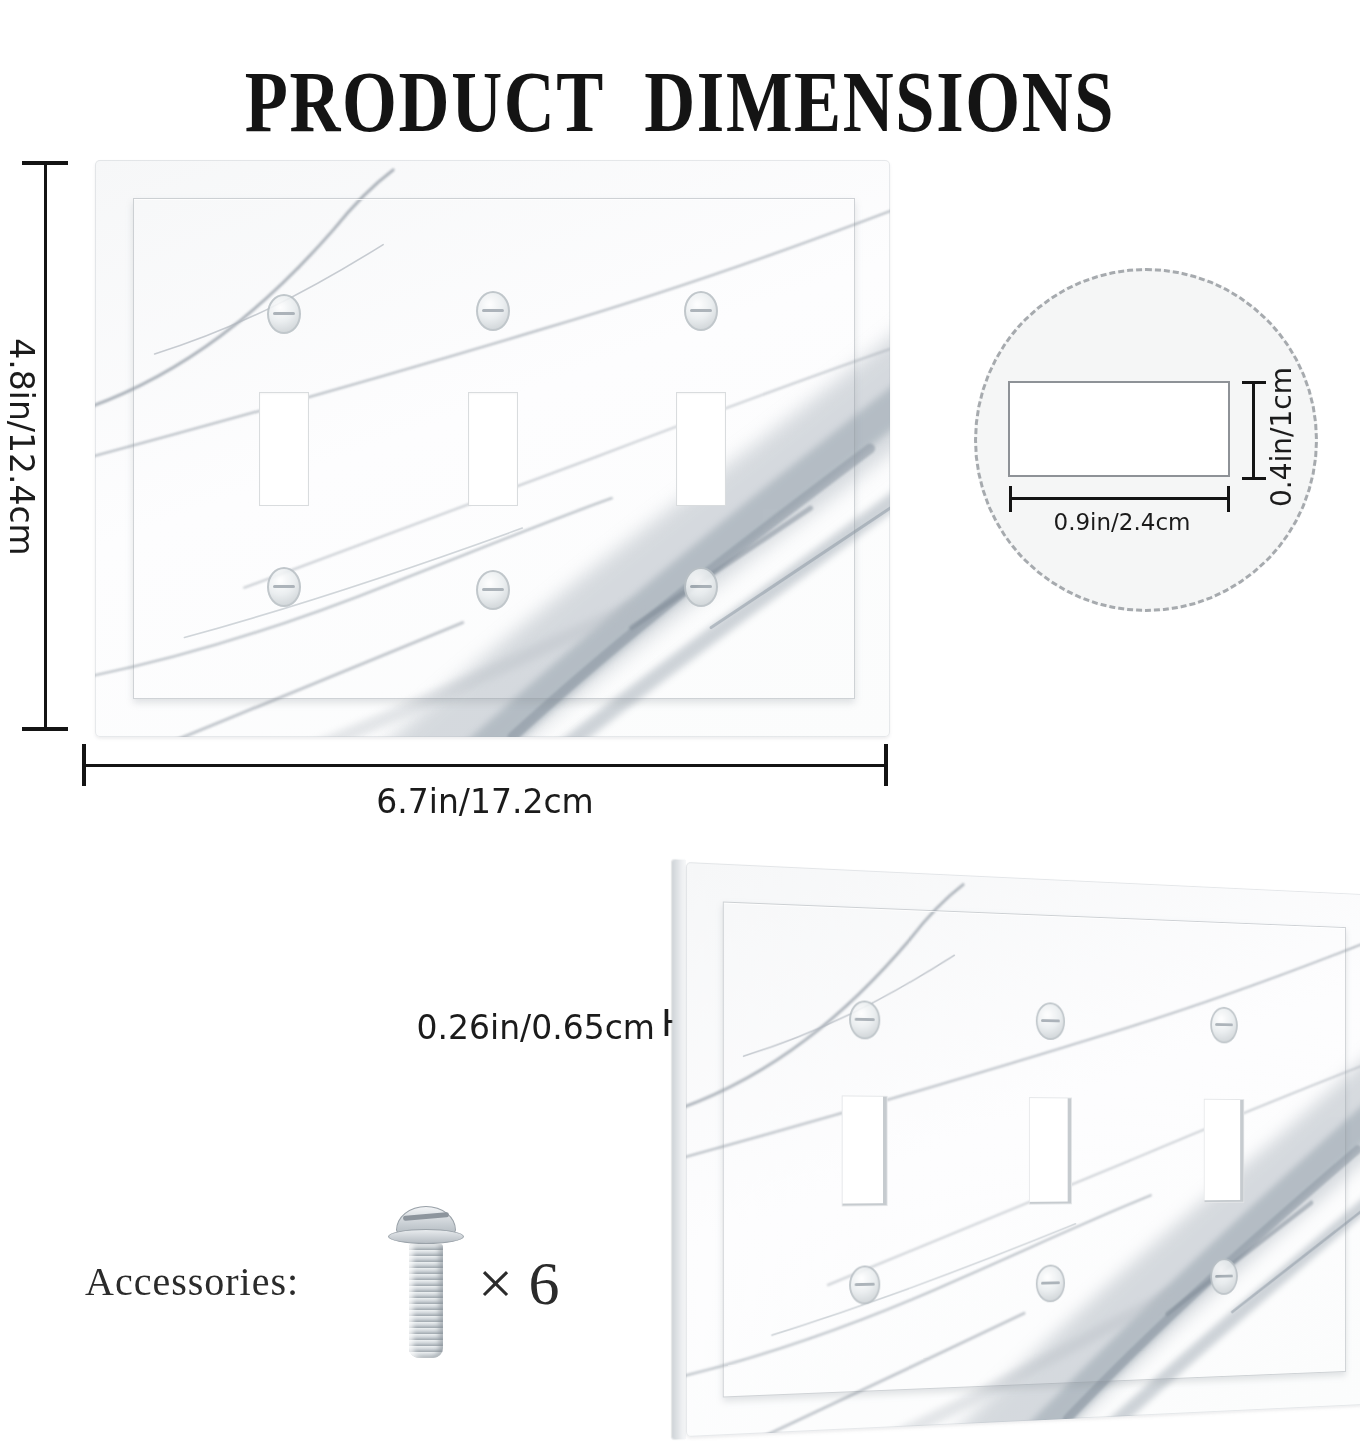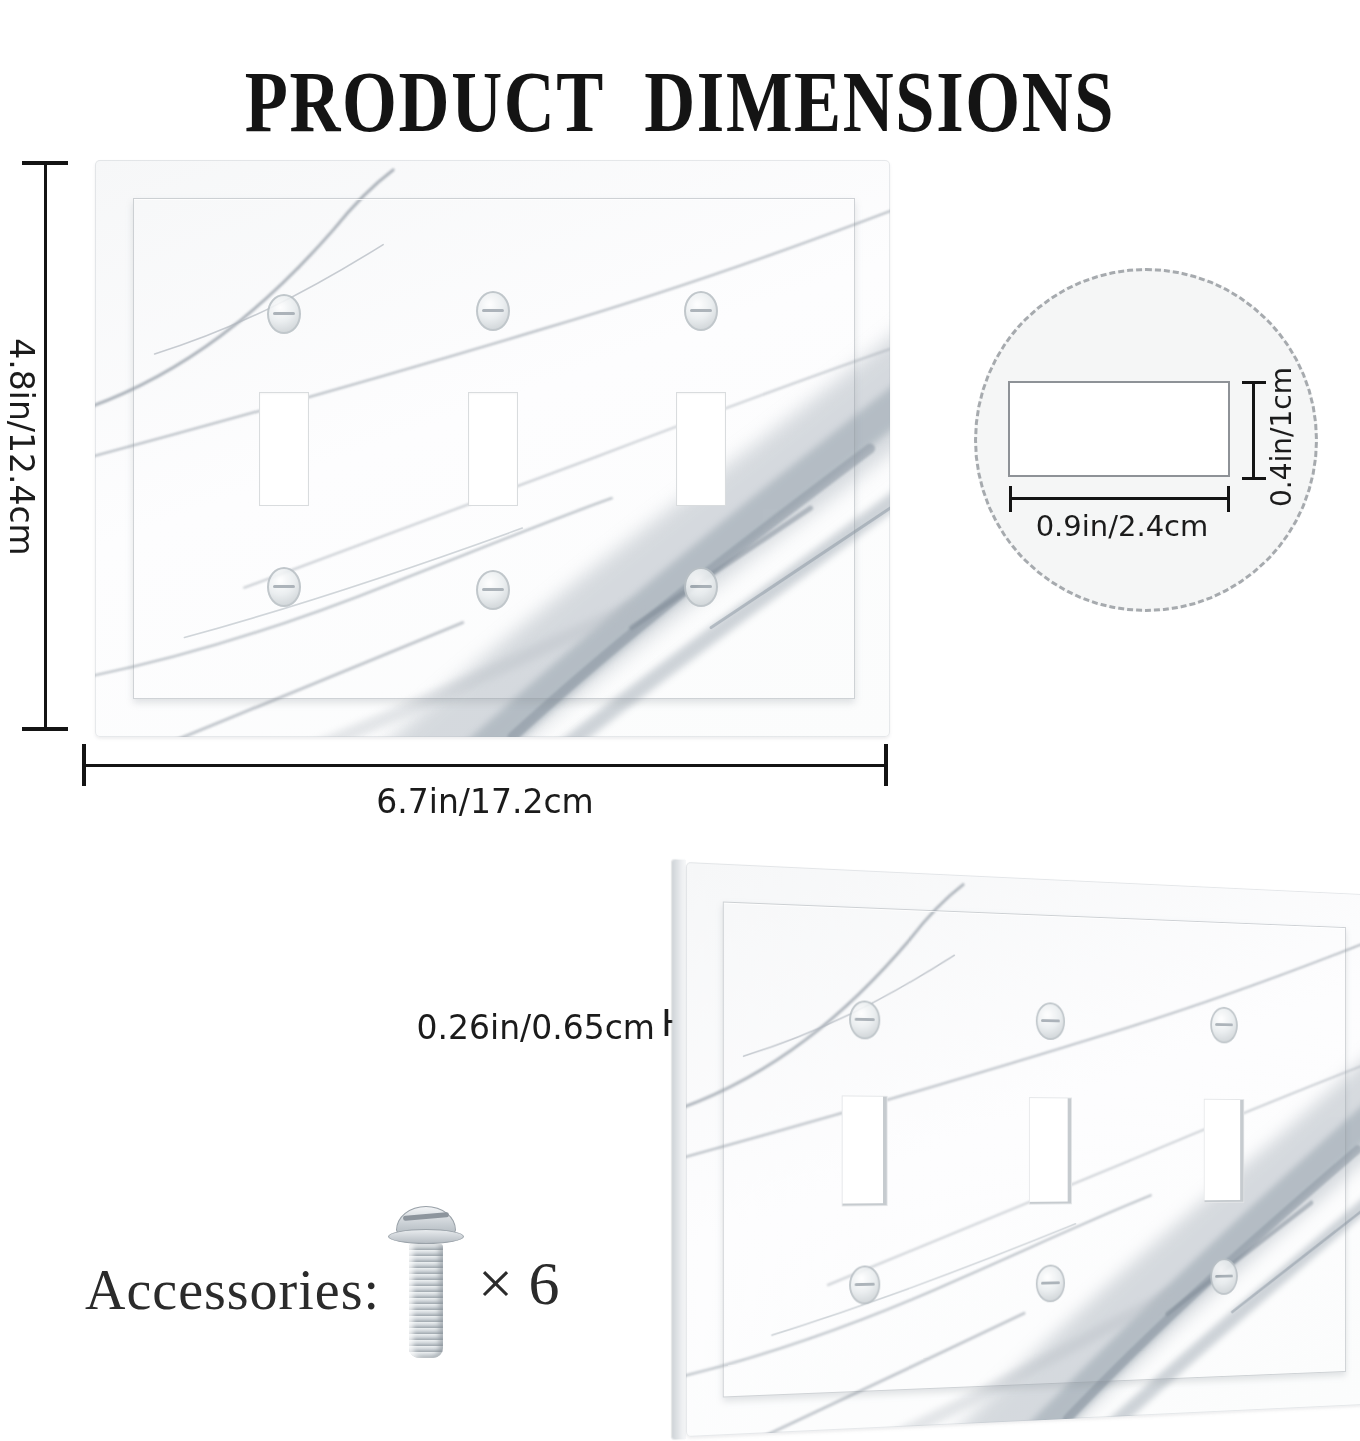--- a/index.html
+++ b/index.html
@@ -41,30 +41,30 @@
   .edge-strip{position:absolute;left:-14px;top:-2px;bottom:-2px;width:14px;
          background:linear-gradient(to right,#cfd4d8,#edeff1 70%,#f7f8f9);
          border-radius:3px 0 0 3px;box-shadow:-1px 0 1px rgba(140,146,152,.35);}
   .plate-face{left:0;top:0;width:795px;height:575px;}
 
   
   .detail-circle{position:absolute;left:974px;top:268px;width:344px;height:344px;
          border-radius:50%;border:3px dashed #a6aaae;background:#f5f6f6;box-sizing:border-box;}
   .detail-rect{position:absolute;left:1008px;top:381px;width:222px;height:96px;
          background:#fff;border:2px solid #8e9297;box-sizing:border-box;}
-  .detail-label{font-size:29px;}
+  .detail-label{font-size:23px;}
 
   
   .thickness-label{position:absolute;left:355px;width:300px;top:1008px;
          font-size:33px;text-align:right;white-space:nowrap;}
   .h-marker{position:absolute;left:661px;top:1002px;font-size:37px;color:#1b1b1b;}
 
   
   .acc-label{position:absolute;left:85px;top:1258px;font-family:"Liberation Serif",serif;
-         font-size:56px;color:#2b2b2b;letter-spacing:1px;}
+         font-size:40px;color:#2b2b2b;letter-spacing:1px;}
   .acc-qty{position:absolute;left:478px;top:1248px;font-family:"Liberation Serif",serif;
          font-size:62px;color:#2b2b2b;}
   .screw-big{position:absolute;left:388px;top:1206px;width:76px;height:156px;}
   .screw-big-head{position:relative;width:76px;height:38px;z-index:2;}
   .screw-big-head .dome{position:absolute;left:8px;right:8px;top:0;height:30px;
          border-radius:50% 50% 40% 40%/75% 75% 25% 25%;
          background:linear-gradient(180deg,#f2f4f6,#cad0d5 55%,#aeb6bc);
          border:1px solid #98a0a7;}
   .screw-big-head .brim{position:absolute;left:0;right:0;bottom:0;height:13px;
          border-radius:50%;background:linear-gradient(180deg,#e8ebee,#b6bdc3);

